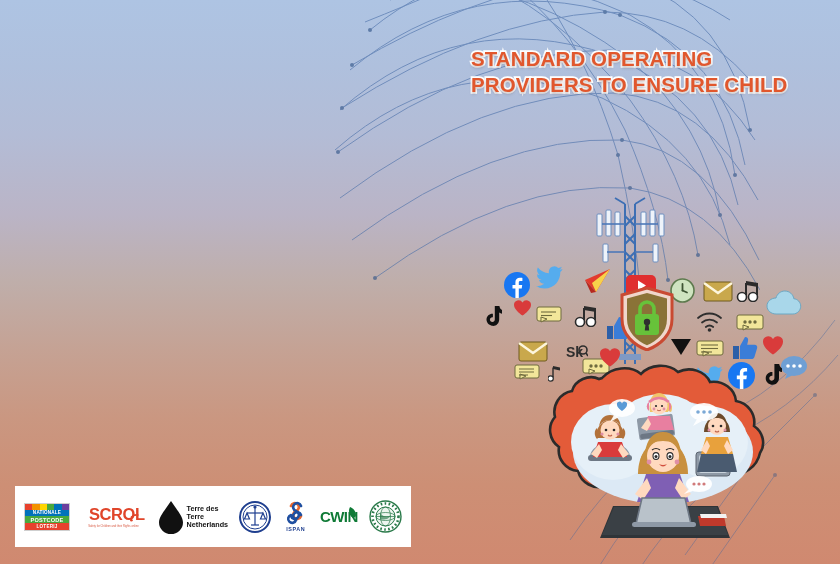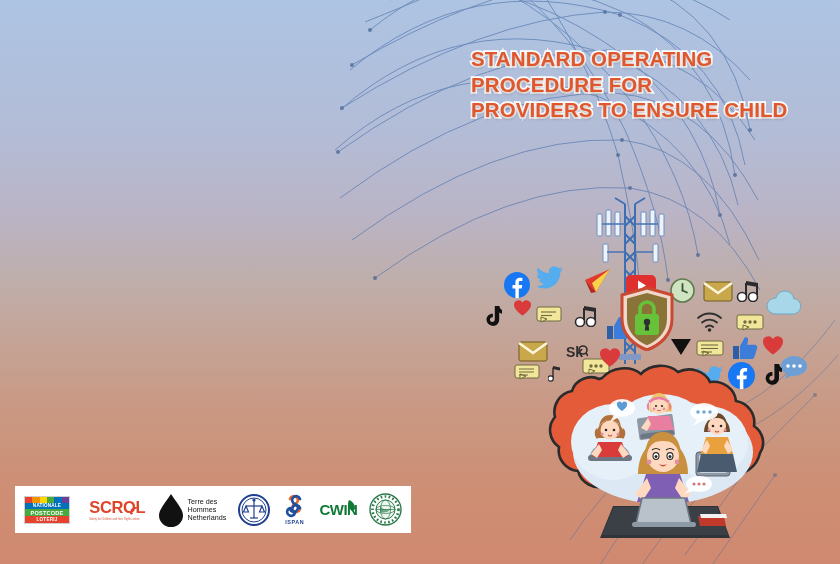--- a/index.html
+++ b/index.html
@@ -48,37 +48,37 @@
   .ic svg{display:block;}
 
   
   #shield{position:absolute;left:620px;top:287px;width:54px;height:64px;}
 
   
   #cloud{position:absolute;left:518px;top:360px;width:290px;height:196px;}
 
   
   #logobar{
-    position:absolute;left:15px;top:486px;width:396px;height:47px;
+    position:absolute;left:15px;top:486px;width:396px;height:61px;
     background:#ffffff;display:flex;align-items:center;
     justify-content:space-between;padding:0 9px;
   }
   .logo{display:flex;align-items:center;justify-content:center;flex:0 0 auto;}
   .logo-lbl{font-size:3.4px;color:#d6543c;letter-spacing:.05px;white-space:nowrap;}
 
   .npl-wrap{width:46px;height:28px;border:1px solid #cfcfcf;background:#fff;
             display:flex;flex-direction:column;overflow:hidden;}
   .npl-top{height:6px;display:flex;}
   .npl-top i{flex:1;display:block;}
   .npl-word{flex:1;display:flex;align-items:center;justify-content:center;
             font-size:4.6px;font-weight:bold;color:#fff;letter-spacing:.2px;}
 
   .scrol-txt{font-size:16.5px;font-weight:bold;color:#e0452a;letter-spacing:-.4px;
              font-family:"Liberation Sans",sans-serif;}
-  .tdh-txt{font-size:7.2px;font-weight:normal;line-height:8px;color:#111;}
+  .tdh-txt{font-size:7.2px;font-weight:bold;line-height:8px;color:#111;}
   .ispan-txt{font-size:5.4px;font-weight:bold;color:#1f3f8f;letter-spacing:.6px;
              text-align:center;}
   .cwin-txt{font-size:15px;font-weight:bold;color:#0f7a36;letter-spacing:-.6px;}
 </style>
 </head>
 <body>
 
 <div id="page">
 
   <svg id="wire" viewBox="0 0 430 330">
@@ -141,21 +141,20 @@
         <circle cx="165" cy="140" r="2"></circle>
       <circle cx="200" cy="150" r="2"></circle>
         <circle cx="215" cy="175" r="2"></circle>
       <circle cx="255" cy="95" r="2"></circle>
         <circle cx="180" cy="165" r="2"></circle>
     </g>
   </svg>
 
   <div id="title">
     <span class="ln">STANDARD OPERATING</span>
-    <span class="ln">PROCEDURE FOR</span>
     <span class="ln">PROVIDERS TO ENSURE CHILD</span>
   </div>
 
   <svg id="tower" viewBox="0 0 90 170">
     <g stroke="#3d6fb4" stroke-width="2" fill="none">
       <line x1="40" y1="8" x2="40" y2="168"></line>
       <line x1="50" y1="8" x2="50" y2="168"></line>
       <line x1="40" y1="20" x2="50" y2="30"></line>
         <line x1="50" y1="20" x2="40" y2="30"></line>
       <line x1="40" y1="38" x2="50" y2="48"></line>
@@ -627,21 +626,21 @@
       </div>
       <span class="logo-lbl" style="transform:scale(.78);transform-origin:center;">Safety for Children and their Rights online</span>
     </div>
 
     <div class="logo" style="gap:3px;">
       <svg width="26" height="34" viewBox="0 0 26 34">
         <path d="M13 1C8 9 1 16 1 22.5A12 11.5 0 0 0 25 22.5C25 16 18 9 13 1z" fill="#111"></path>
       </svg>
       <div class="tdh-txt">
         <div>Terre des</div>
-        <div>Hommes</div>
+        <div>Terre</div>
         <div>Netherlands</div>
       </div>
     </div>
 
     <div class="logo">
       <svg width="32" height="32" viewBox="0 0 32 32">
         <circle cx="16" cy="16" r="15" fill="#fff" stroke="#1f3f8f" stroke-width="2"></circle>
         <circle cx="16" cy="16" r="12" fill="#fff" stroke="#1f3f8f" stroke-width="1"></circle>
         <g stroke="#1f3f8f" stroke-width="1.2" fill="none">
           <line x1="16" y1="7" x2="16" y2="24"></line>

